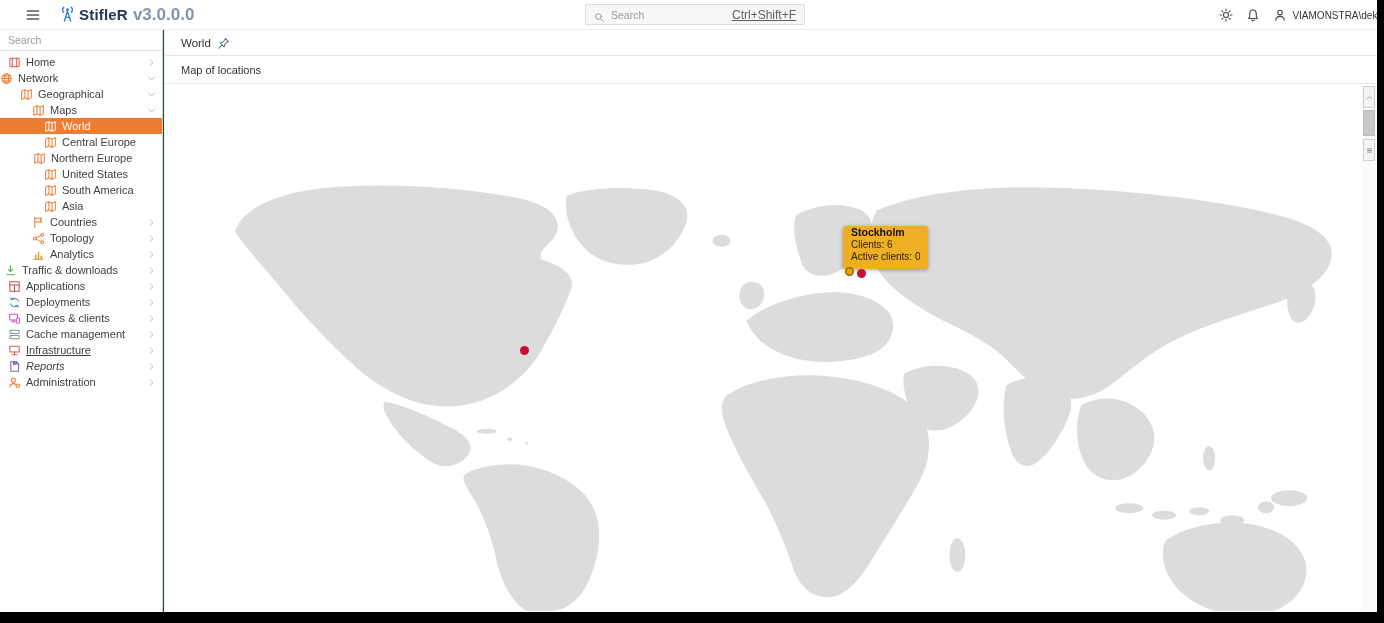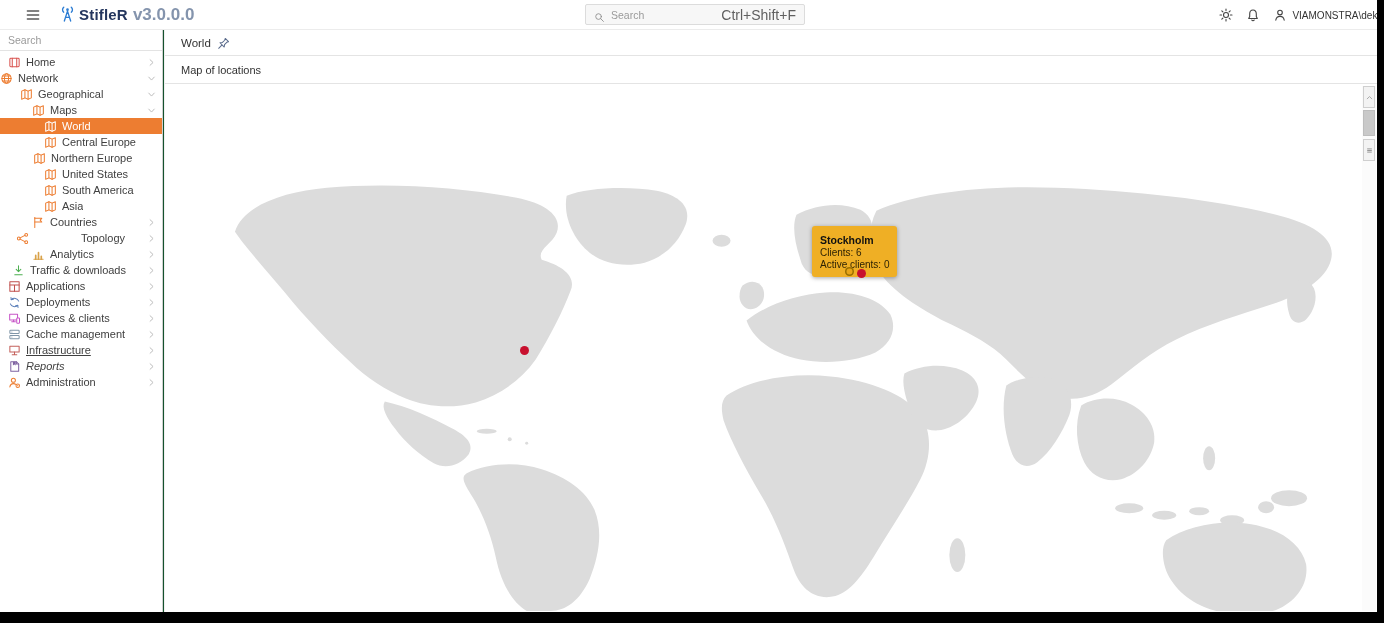--- a/index.html
+++ b/index.html
@@ -9,21 +9,21 @@
   
   .topbar { position:absolute; top:0; left:0; right:0; height:30px; background:#fff; border-bottom:1px solid #ececec; display:flex; align-items:center; }
   .hamburger { width:16px; height:16px; margin-left:25px; color:#5a5a5a; cursor:pointer; }
   .logo-group { display:flex; align-items:baseline; margin-left:18px; }
   .logo-icon { width:17px; height:17px; color:#2b7cd3; align-self:center; margin-right:3px; }
   .app-name { font-size:15px; font-weight:bold; color:#24365e; letter-spacing:.2px; }
   .app-version { font-size:17px; font-weight:bold; color:#8494ad; margin-left:5px; }
   .global-search { position:absolute; left:585px; top:4px; width:220px; height:21px; background:#f7f7f7; border:1px solid #dcdcdc; border-radius:2px; display:flex; align-items:center; padding:0 8px; cursor:text; }
   .global-search .sicon { width:11px; height:11px; color:#8c8c8c; margin-right:6px; flex:none; }
   .global-search .ph { font-size:10.5px; color:#9a9a9a; flex:1; }
-  .global-search .sc { font-size:14px; color:#5f5f5f; }
+  .global-search .sc { font-size:12px; color:#5f5f5f;text-decoration:underline; }
   .topbar-right { position:absolute; right:0; top:0; height:30px; display:flex; align-items:center; overflow:hidden; }
   .tb-icon { width:14px; height:14px; color:#444; margin-right:13px; cursor:pointer; flex:none; }
   .username { font-size:10px; color:#333; white-space:nowrap; margin-right:-6px; }
 
   
   .sidebar { position:absolute; top:30px; left:0; width:163px; bottom:0; background:#fff; border-right:1px solid #d0d0d0; }
   .sidebar-search { width:100%; height:21px; border:none; border-bottom:1px solid #e3e3e3; padding:0 8px; font-size:10.5px; color:#555; font-family:"Liberation Sans", sans-serif; outline:none; }
   .sidebar-search::placeholder { color:#9a9a9a; }
   .tree { padding-top:3px; }
   .tree-row { display:flex; align-items:center; height:16px; font-size:11px; color:#404040; cursor:pointer; position:relative; }
@@ -39,21 +39,21 @@
   .tab { display:flex; align-items:center; gap:6px; padding-left:16px; cursor:pointer; }
   .tab-label { font-size:11.5px; color:#333; }
   .pin { width:13px; height:13px; color:#5a6b8c; }
   .panel-header { height:28px; border-bottom:1px solid #e4e4e4; display:flex; align-items:center; padding-left:16px; font-size:11px; color:#333; }
 
   
   .map-area { position:relative; width:100%; height:calc(100% - 55px); background:#fff; overflow:hidden; }
   .world { position:absolute; inset:0; width:100%; height:100%; }
   .world path, .world ellipse, .world circle { fill:#dcdcdc; }
   .map-dot { position:absolute; width:9px; height:9px; border-radius:50%; cursor:pointer; }
-  .map-tooltip { position:absolute; left:647px; top:142px; padding:8px 8px 5px 8px; border-radius:3px; box-shadow:0 1px 4px rgba(0,0,0,.35); font-size:10px; color:#2e2305; line-height:12.5px; white-space:nowrap; }
+  .map-tooltip { position:absolute; left:678px; top:142px; padding:0 8px 5px 8px; border-radius:3px; box-shadow:0 1px 4px rgba(0,0,0,.35); font-size:10px; color:#2e2305; line-height:12.5px; white-space:nowrap; }
   .map-tooltip .tt-title { font-weight:bold; font-size:10.5px; color:#111; }
 
   
   .vscroll { position:absolute; top:2px; right:1px; width:14px; bottom:0; background:#fbfbfb; }
   .sb-btn { position:absolute; left:1px; right:1px; height:22px; background:#f3f3f3; border:1px solid #cfcfcf; display:flex; align-items:center; justify-content:center; color:#8d8d8d; cursor:pointer; }
   .sb-btn svg { width:9px; height:9px; }
   .sb-up { top:0; }
   .sb-thumb { position:absolute; left:1px; right:1px; top:24px; height:26px; background:#c9c9c9; border:1px solid #bdbdbd; cursor:grab; }
   .sb-opt { top:53px; height:22px; }
 </style>
@@ -211,21 +211,21 @@
             <svg viewBox="0 0 14 14" fill="none" stroke="currentColor" stroke-width="1.1" stroke-linecap="round" stroke-linejoin="round" width="100%" height="100%">
               <path d="M3 1.5v11"></path>
               <path d="M3 2.5h7.5L8.8 4.5 10.5 6.5H3"></path>
             </svg>
           </span>
           <span class="tree-label">Countries</span>
           <span class="tree-chevron"><svg viewBox="0 0 14 14" fill="none" stroke="currentColor" stroke-width="1.1" stroke-linecap="round" stroke-linejoin="round" width="100%" height="100%">
               <path d="M5.2 3.5 9 7 5.2 10.5"></path>
             </svg></span>
         </div>
-        <div class="tree-row" style="padding-left: 16px; gap: 47px;">
+        <div class="tree-row" style="padding-left: 32px;">
           <span class="tree-icon" style="color: rgb(237, 125, 49);">
             <svg viewBox="0 0 14 14" fill="none" stroke="currentColor" stroke-width="1.1" stroke-linecap="round" stroke-linejoin="round" width="100%" height="100%">
               <circle cx="3" cy="7" r="1.5"></circle>
               <circle cx="11" cy="3" r="1.5"></circle>
               <circle cx="11" cy="11" r="1.5"></circle>
               <path d="M4.4 6.3 9.6 3.6M4.4 7.7 9.6 10.4"></path>
             </svg>
           </span>
           <span class="tree-label">Topology</span>
           <span class="tree-chevron"><svg viewBox="0 0 14 14" fill="none" stroke="currentColor" stroke-width="1.1" stroke-linecap="round" stroke-linejoin="round" width="100%" height="100%">
@@ -237,21 +237,21 @@
             <svg viewBox="0 0 14 14" fill="none" stroke="currentColor" stroke-width="1.1" stroke-linecap="round" stroke-linejoin="round" width="100%" height="100%">
               <path d="M2 12h10"></path>
               <path d="M4 12V8M7 12V5M10 12V9" stroke-width="1.8"></path>
             </svg>
           </span>
           <span class="tree-label">Analytics</span>
           <span class="tree-chevron"><svg viewBox="0 0 14 14" fill="none" stroke="currentColor" stroke-width="1.1" stroke-linecap="round" stroke-linejoin="round" width="100%" height="100%">
               <path d="M5.2 3.5 9 7 5.2 10.5"></path>
             </svg></span>
         </div>
-        <div class="tree-row" style="padding-left: 12px;">
+        <div class="tree-row" style="padding-left: 4px;">
           <span class="tree-icon" style="color: rgb(76, 175, 80);">
             <svg viewBox="0 0 14 14" fill="none" stroke="currentColor" stroke-width="1.1" stroke-linecap="round" stroke-linejoin="round" width="100%" height="100%">
               <path d="M7 1.8v6.4M4.5 5.8 7 8.3 9.5 5.8"></path>
               <path d="M3 11.5h8"></path>
             </svg>
           </span>
           <span class="tree-label">Traffic &amp; downloads</span>
           <span class="tree-chevron"><svg viewBox="0 0 14 14" fill="none" stroke="currentColor" stroke-width="1.1" stroke-linecap="round" stroke-linejoin="round" width="100%" height="100%">
               <path d="M5.2 3.5 9 7 5.2 10.5"></path>
             </svg></span>

